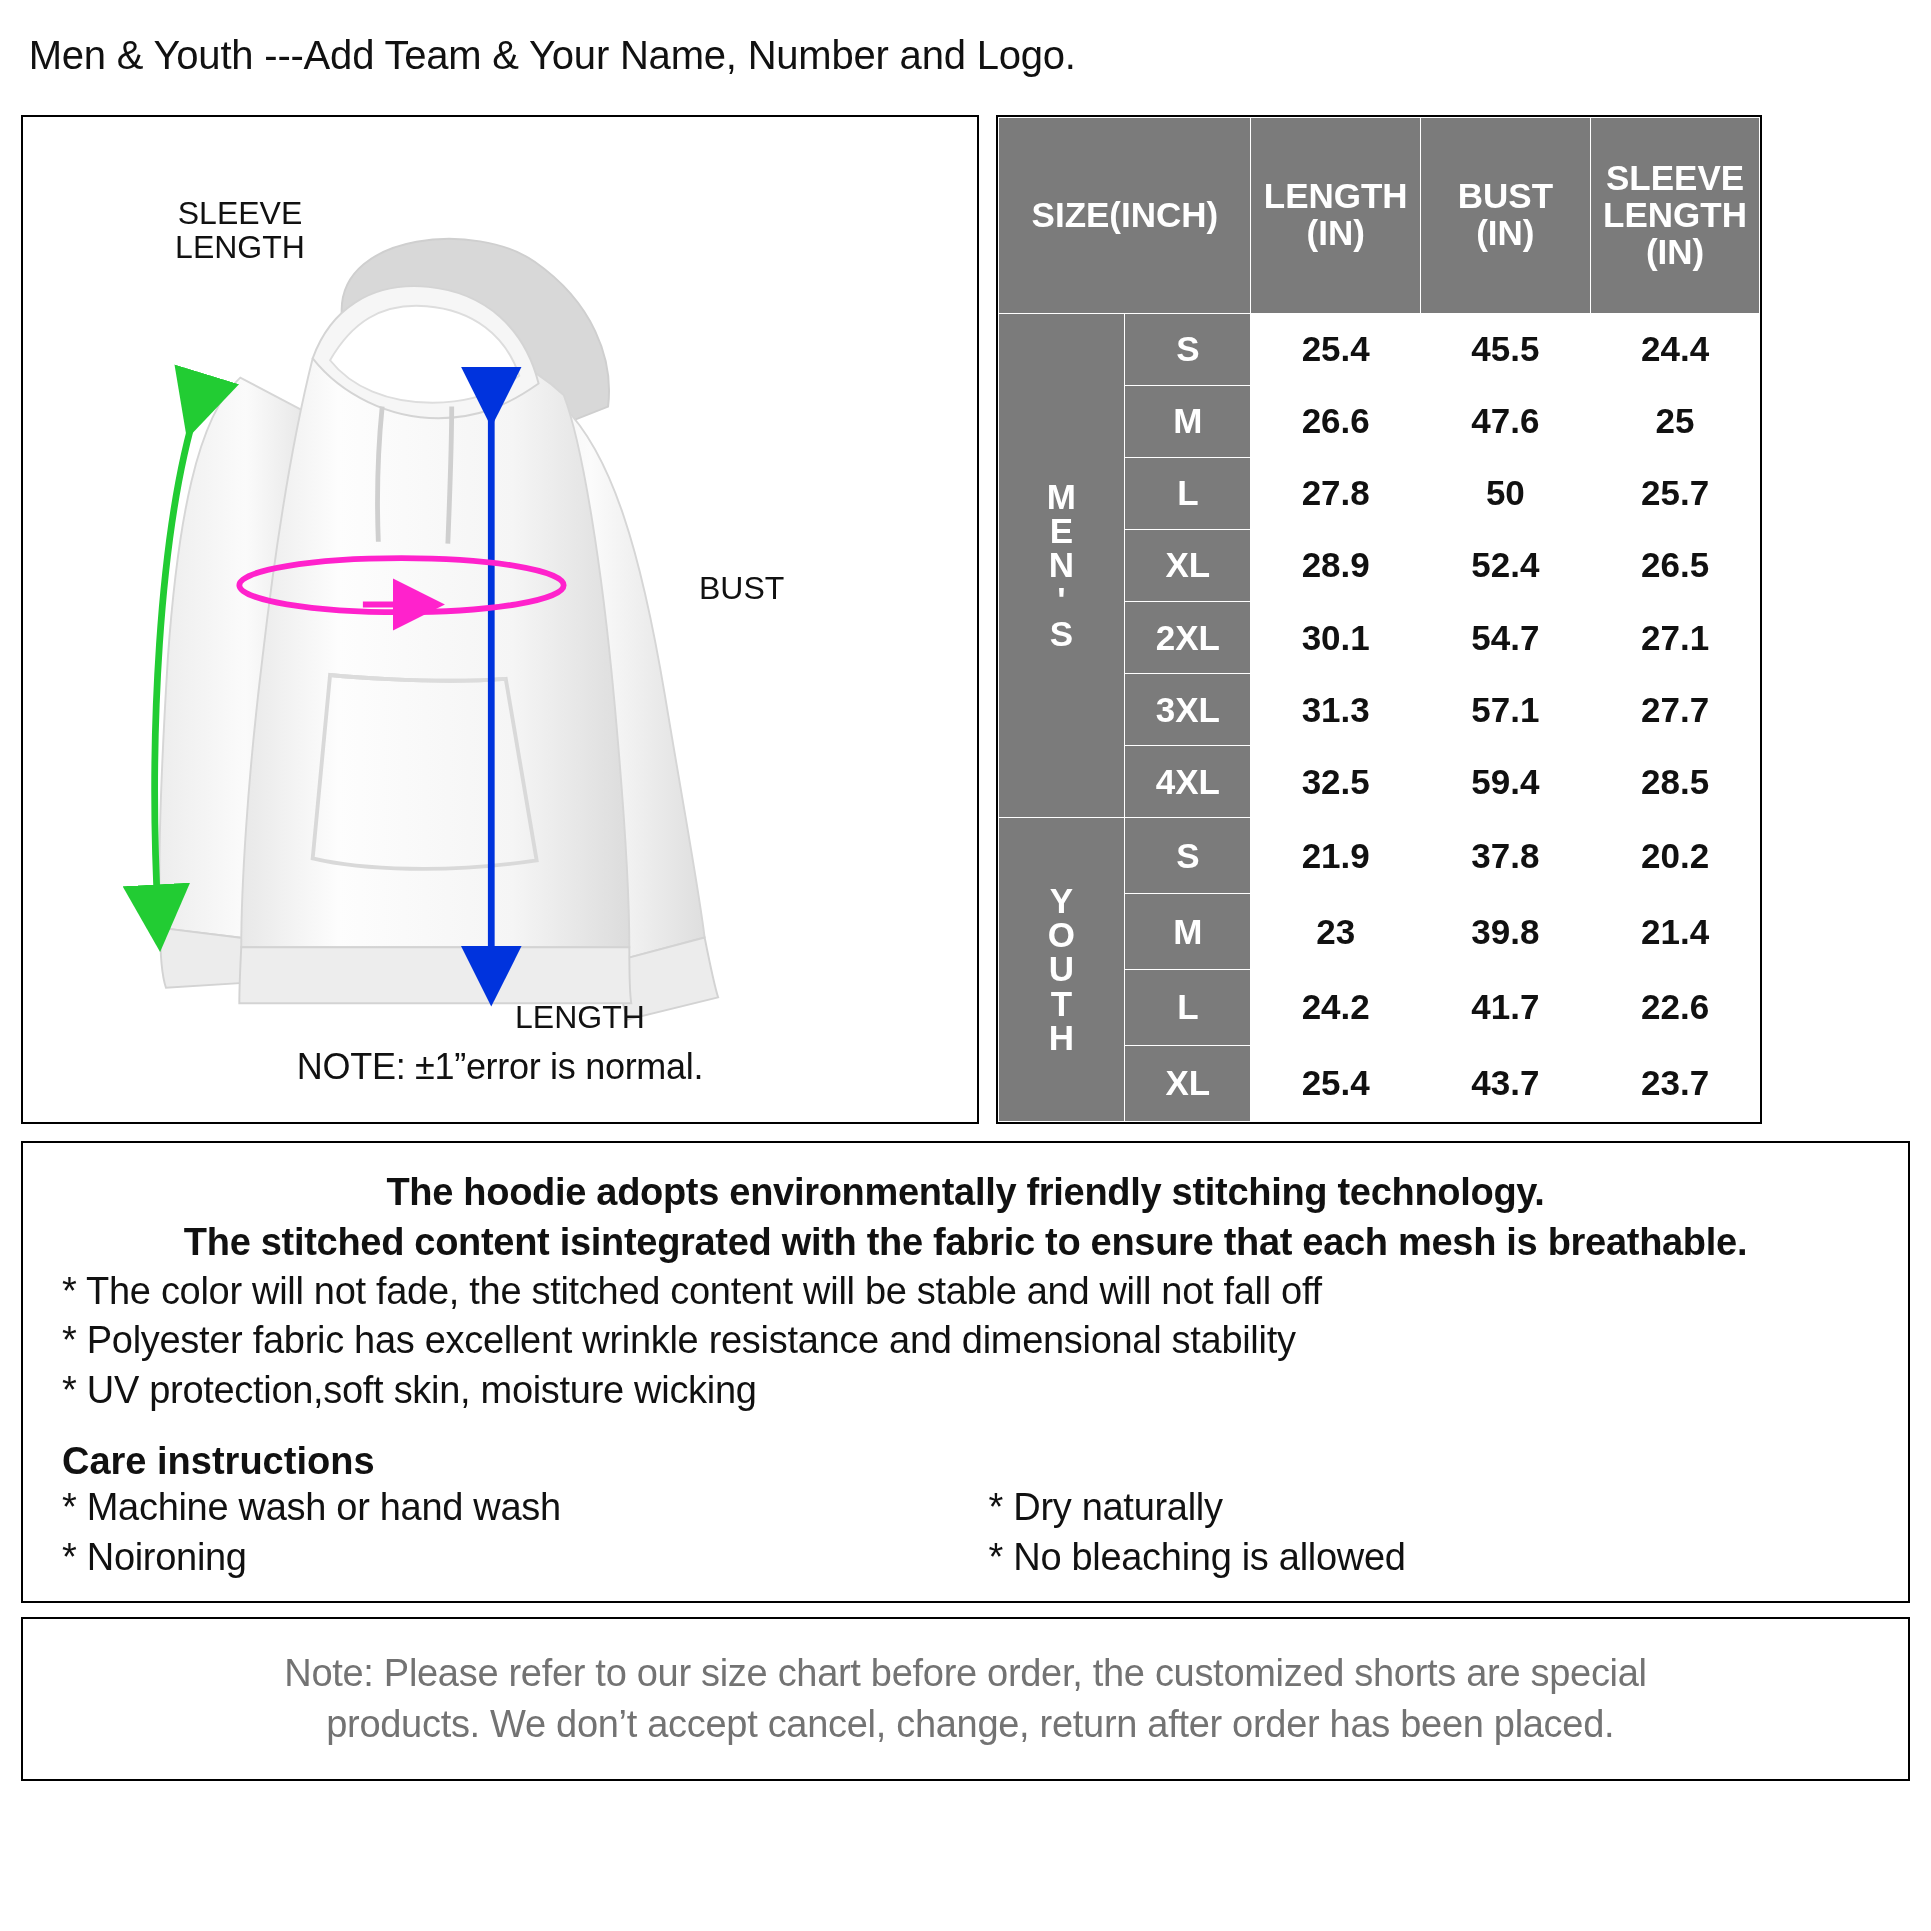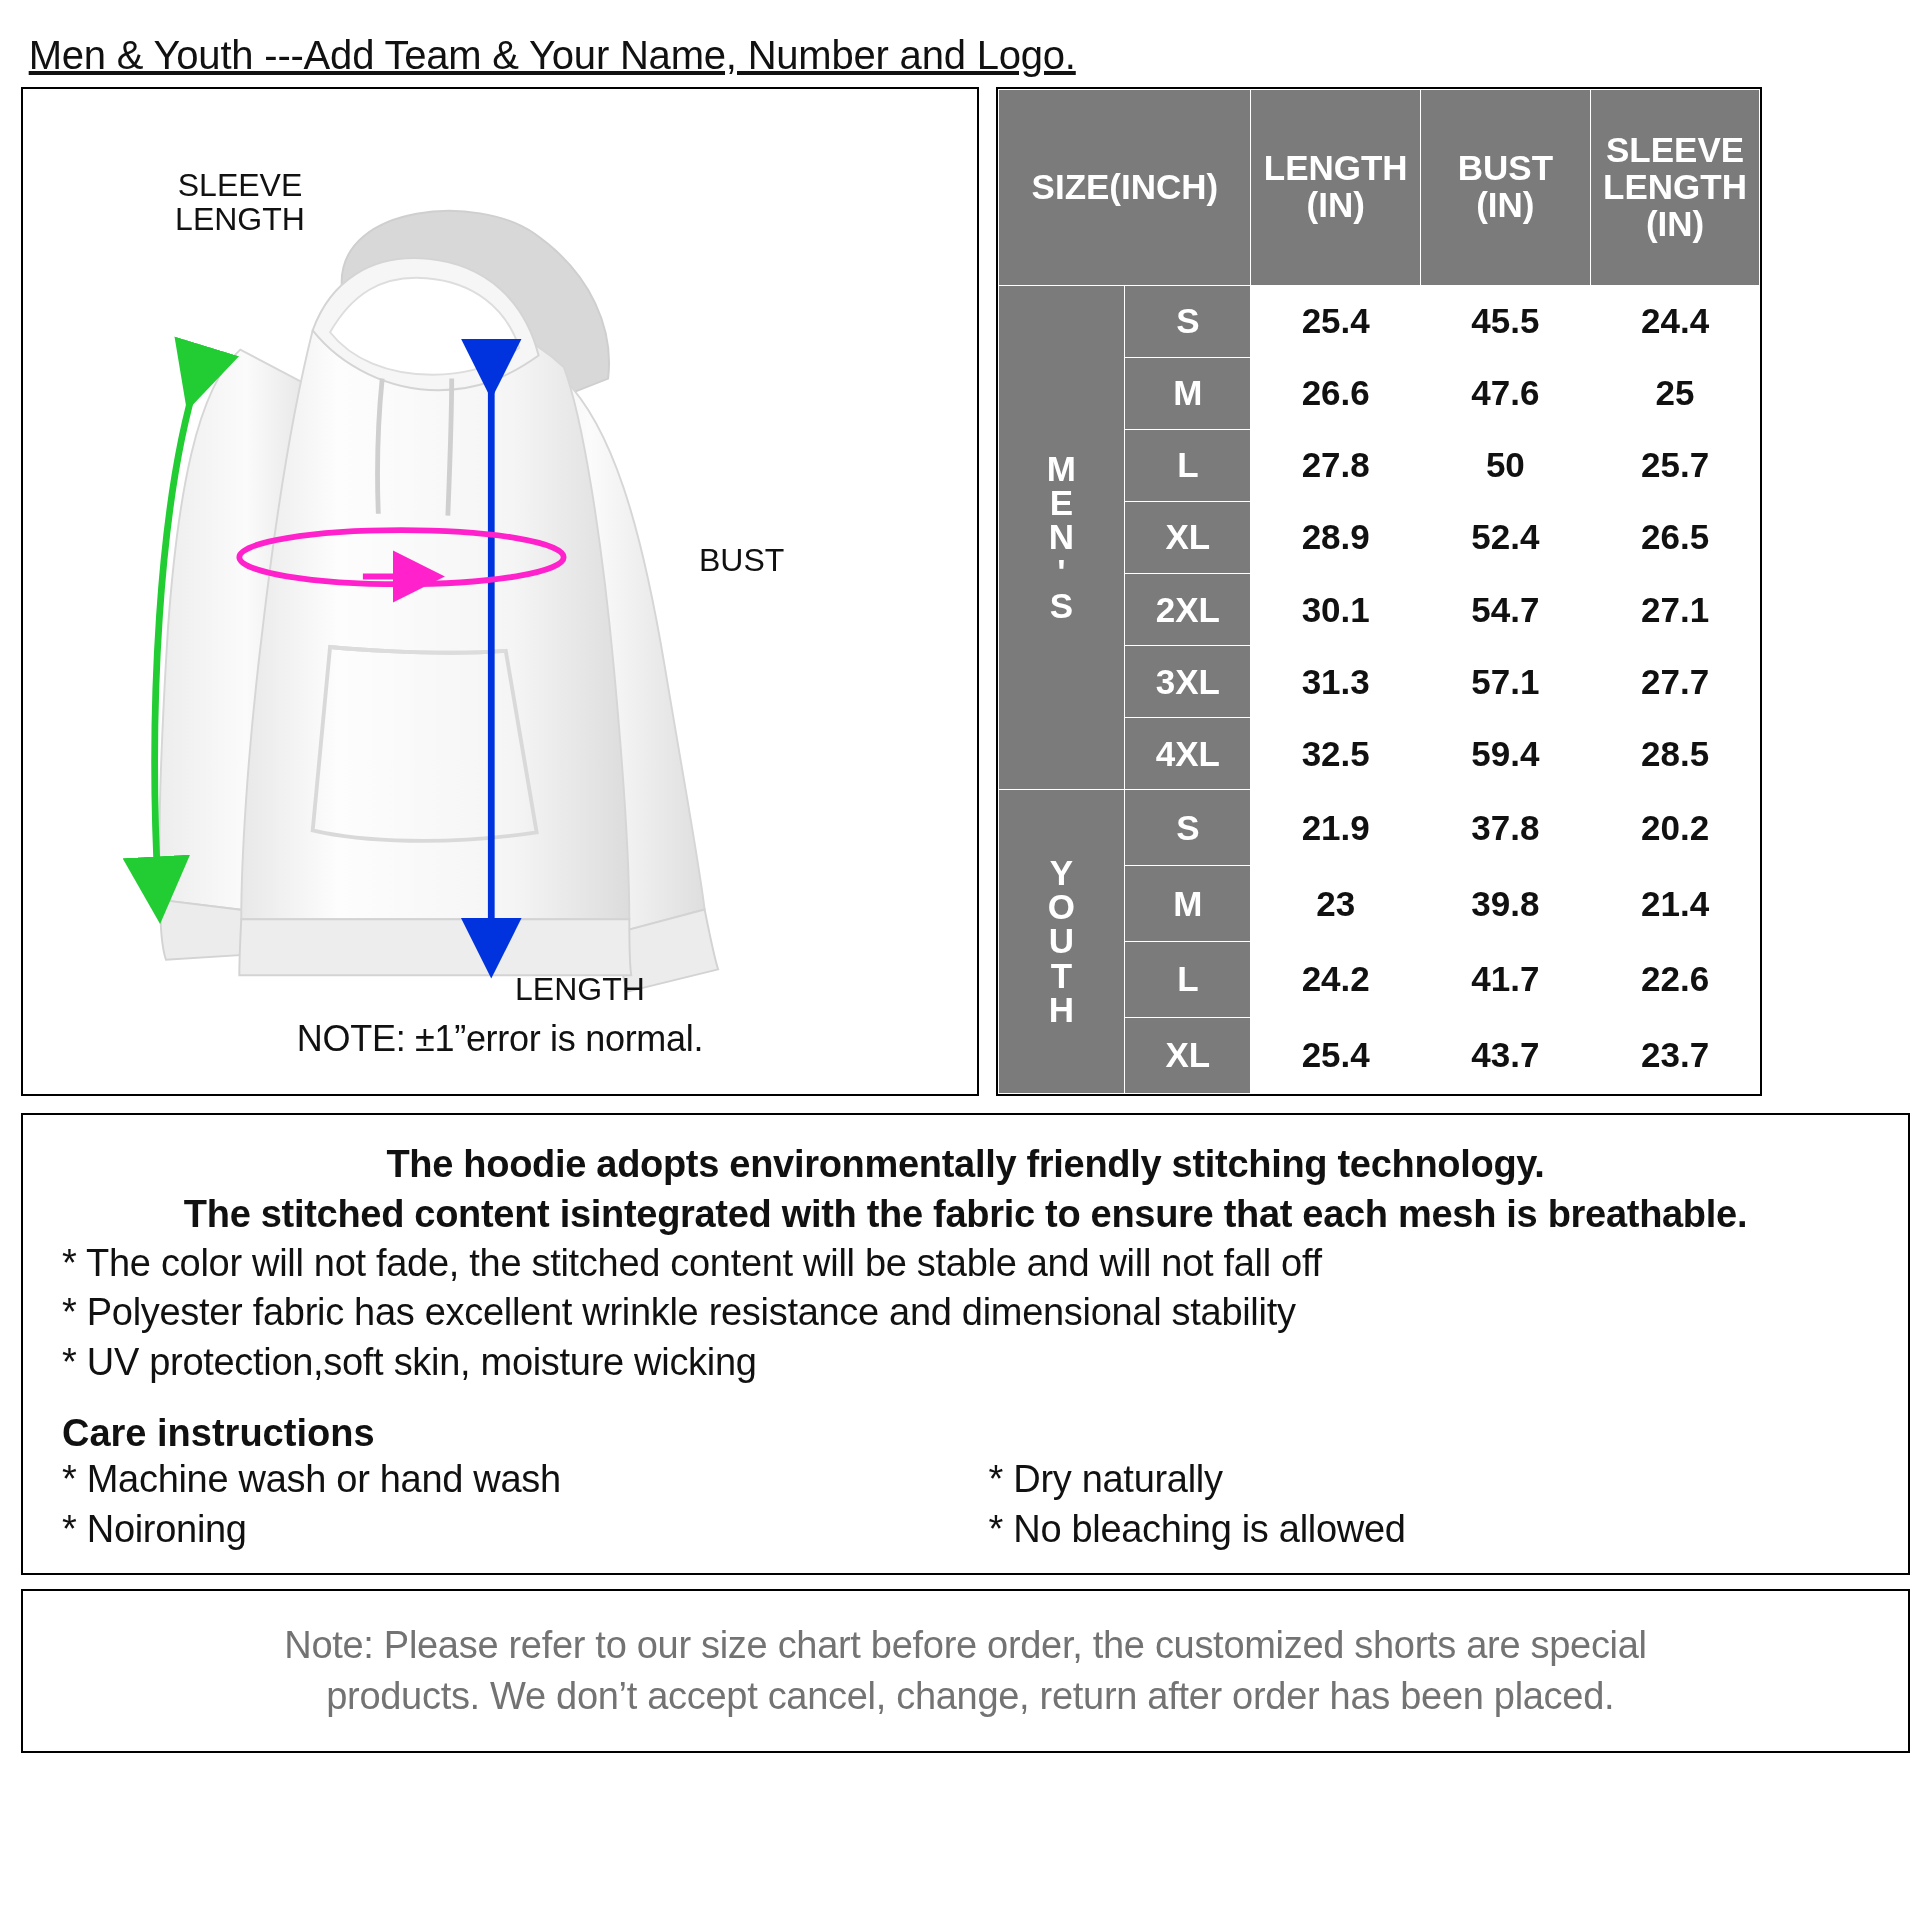--- a/index.html
+++ b/index.html
@@ -28,27 +28,26 @@
     font-weight: bold;
     line-height: 1.0;
     letter-spacing: -0.5px;
     margin: 7.7px 0 0 7.7px;
   }
   .subtitle {
     font-size: 40px;
     line-height: 1.2;
     margin: 13.5px 0 0 7.7px;
     letter-spacing: -0.2px;
-    text-decoration: underline;
   }
 
   
   .main-row {
     display: flex;
-    margin-top: 8px;
+    margin-top: 36px;
     align-items: flex-start;
     gap: 17.4px;
   }
   .illus-box {
     border: 2.9px solid #000;
     width: 958px;
     height: 1009px;
     box-sizing: border-box;
     position: relative;
     background: #fff;

